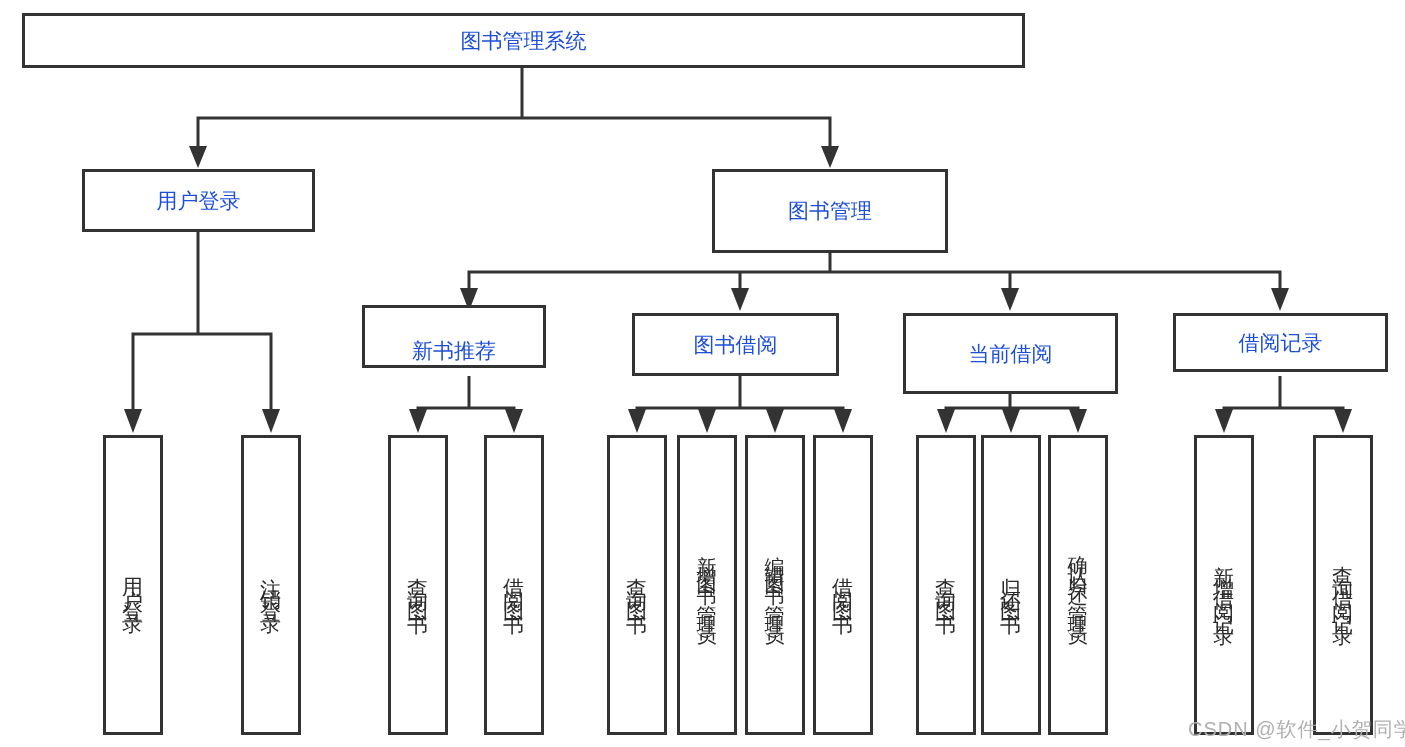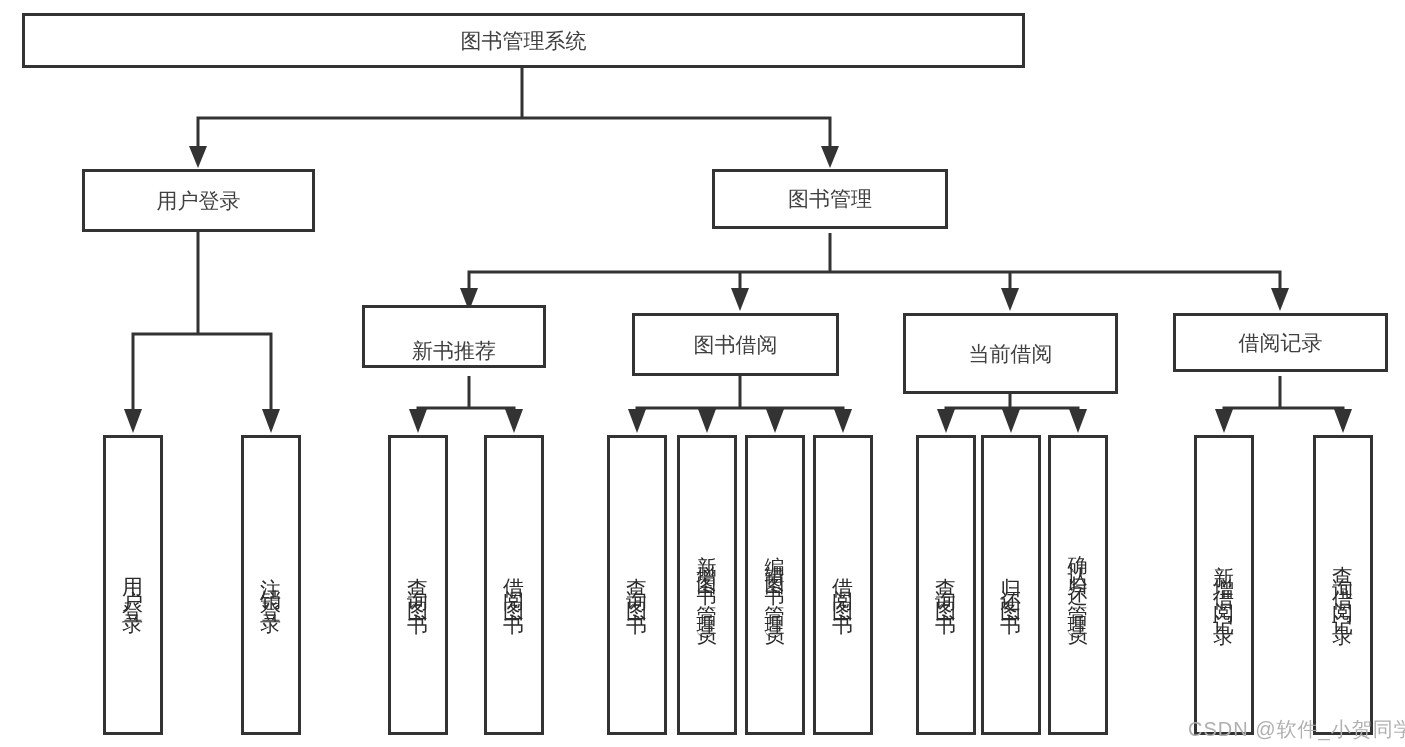--- a/index.html
+++ b/index.html
@@ -22,21 +22,21 @@
     z-index: 0;
   }
   .node {
     position: absolute;
     box-sizing: border-box;
     border: 3px solid #333333;
     background: #ffffff;
     display: flex;
     align-items: center;
     justify-content: center;
-    color: #404040;
+    color: #1d4ed8;
     font-size: 21px;
     z-index: 1;
   }
   .leaf {
     position: absolute;
     box-sizing: border-box;
     width: 60px;
     height: 300px;
     border: 3px solid #333333;
     background: #ffffff;
@@ -54,21 +54,21 @@
     color: #2b2b2b;
     white-space: nowrap;
   }
   .leaf .vtext.tight {
     font-size: 20px;
     letter-spacing: 10px;
   }
   
   #root-box        { left: 22px;   top: 13px;  width: 1003px; height: 55px; }
   #user-login-box  { left: 82px;   top: 169px; width: 233px;  height: 63px; }
-  #book-mgmt-box   { left: 712px;  top: 169px; width: 236px;  height: 60px; }
+  #book-mgmt-box   { left: 712px;  top: 169px; width: 236px;  height: 84px; }
   #group-0-box     { left: 362px;  top: 305px; width: 184px;  height: 63px; align-items: flex-end; }
   #group-1-box     { left: 632px;  top: 313px; width: 207px;  height: 63px; }
   #group-2-box     { left: 903px;  top: 313px; width: 215px;  height: 81px; }
   #group-3-box     { left: 1173px; top: 313px; width: 215px;  height: 59px; }
   
   #leaf-login-0  { left: 103px;  top: 435px; }
   #leaf-login-1  { left: 241px;  top: 435px; }
   #leaf-g0-0     { left: 388px;  top: 435px; }
   #leaf-g0-1     { left: 484px;  top: 435px; }
   #leaf-g1-0     { left: 607px;  top: 435px; }

